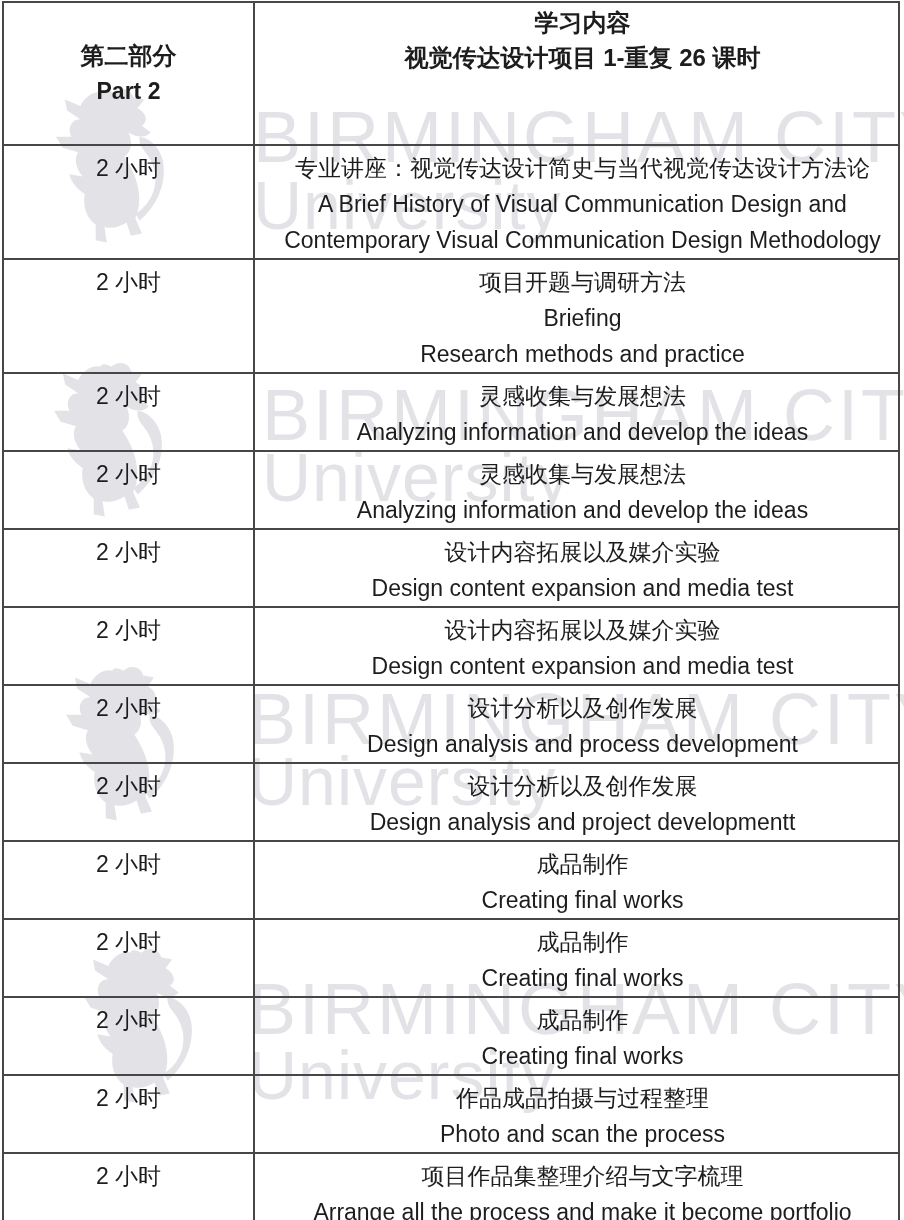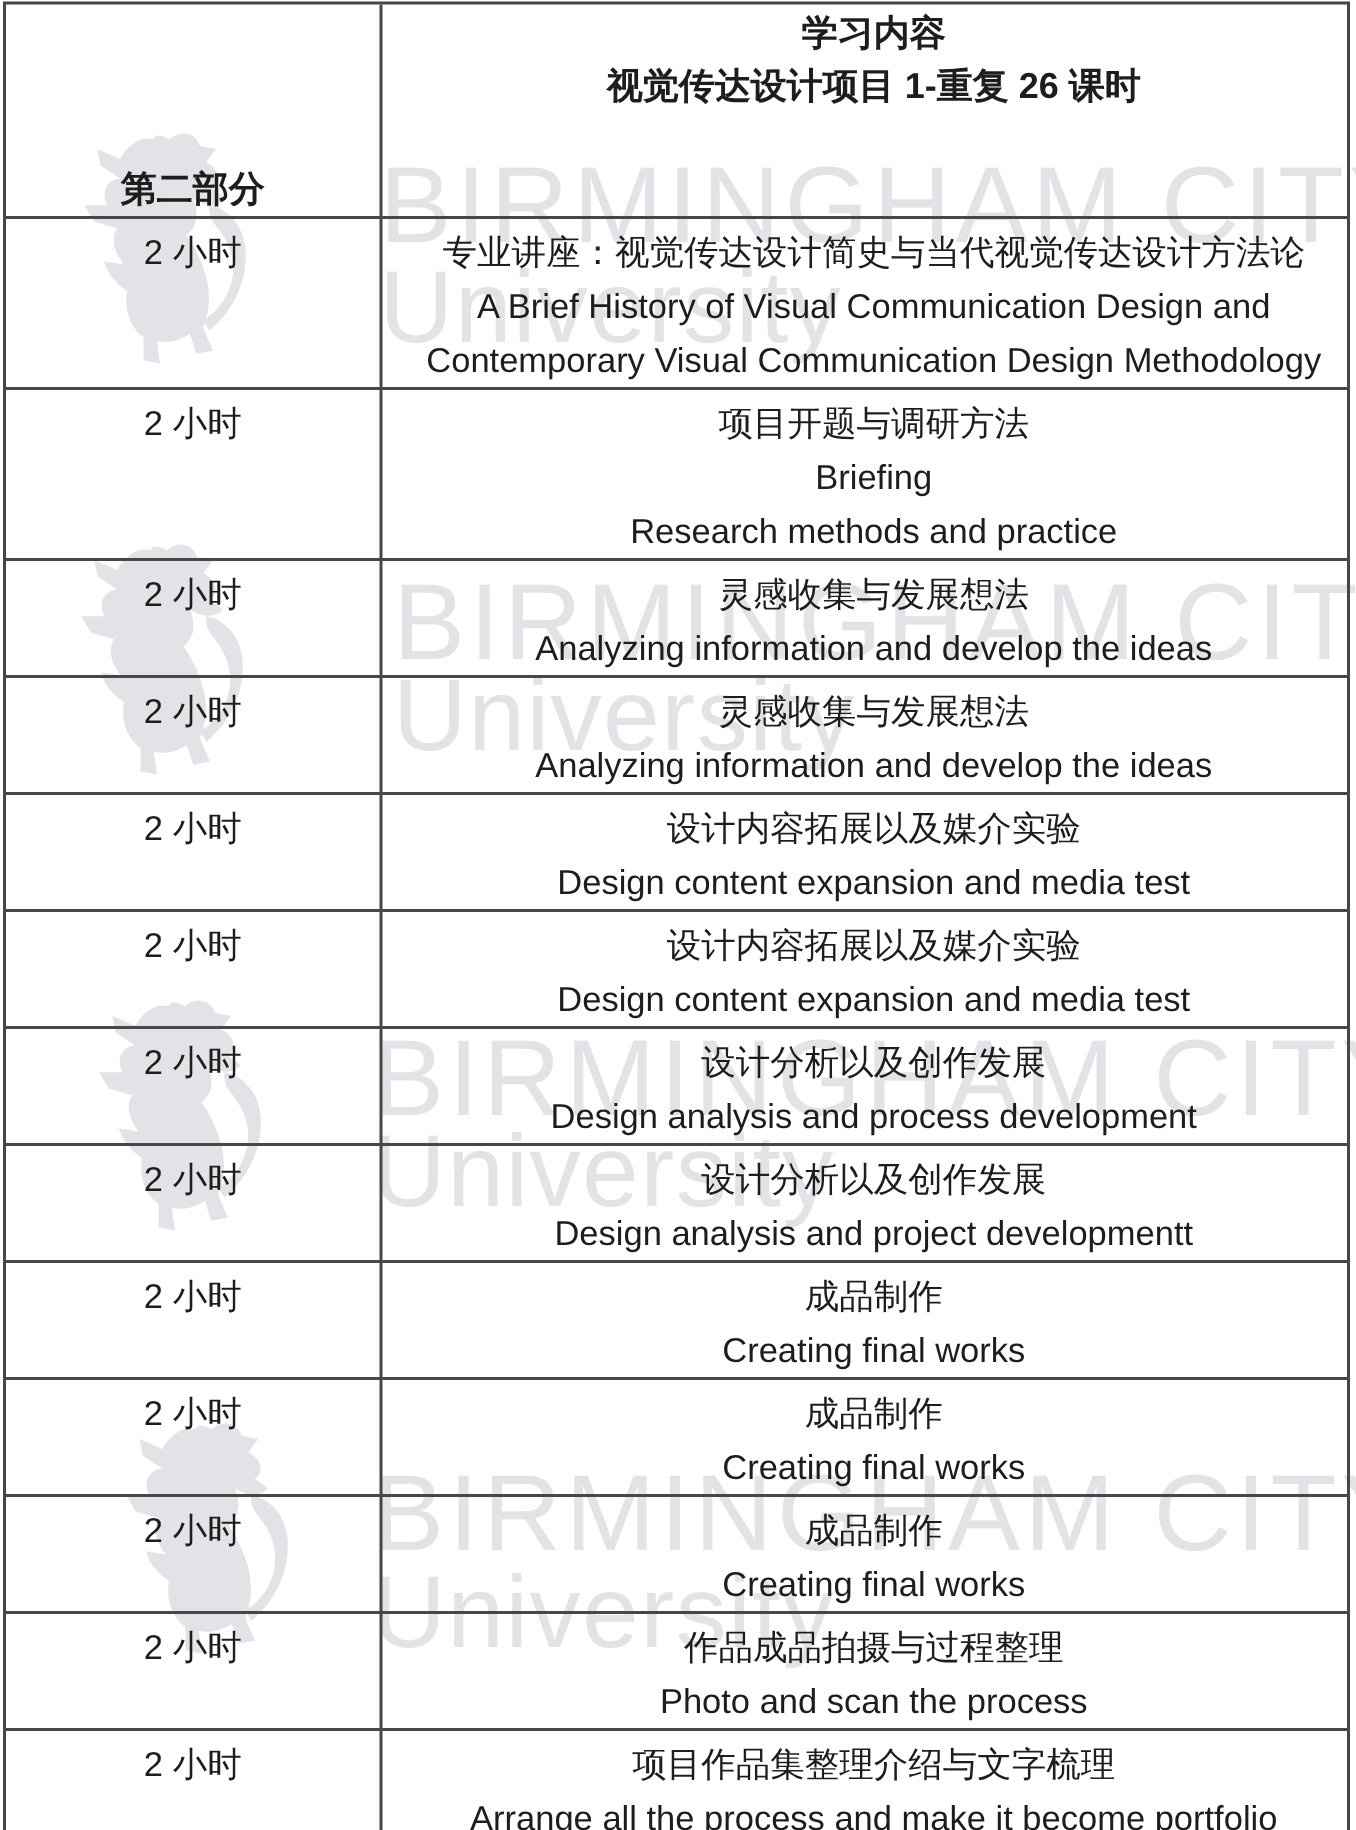--- a/index.html
+++ b/index.html
@@ -43,21 +43,21 @@
   }
   .cell-content{
     flex:1;
     text-align:center;
     font-size:23px;
     padding-top:4px;
     margin-left:12px;
   }
   .line{line-height:36px;}
   .t-row.header .cell-hours{
-    display:flex;flex-direction:column;justify-content:flex-end;
+    display:flex;flex-direction:column;justify-content:center;
     padding-top:0;font-size:24px;line-height:35px;
   }
   .t-row.header .cell-content{padding-top:3px;}
   .t-row.header .line{line-height:34.5px;font-size:24px;}
   .t-row.header .line.en{font-size:23px;}
 </style>
 </head>
 <body>
 
 <div class="page">
@@ -96,20 +96,21 @@
     </svg>
   </div>
   <div class="wm wm-line1" style="left:248px;top:968px;">BIRMINGHAM CITY</div>
   <div class="wm wm-line2" style="left:248px;top:1036px;">University</div>
 
   <div class="tbl">
 
     <div class="t-row header">
       <div class="cell cell-hours">
         <div class="line">第二部分</div>
+        <div class="line en">Part 2</div>
       </div>
       <div class="cell cell-content">
         <div class="line">学习内容</div>
         <div class="line">视觉传达设计项目 1-重复 26 课时</div>
       </div>
     </div>
 
     <div id="rows-host">
         <div class="t-row lines-3">
           <div class="cell cell-hours">2 小时</div>

